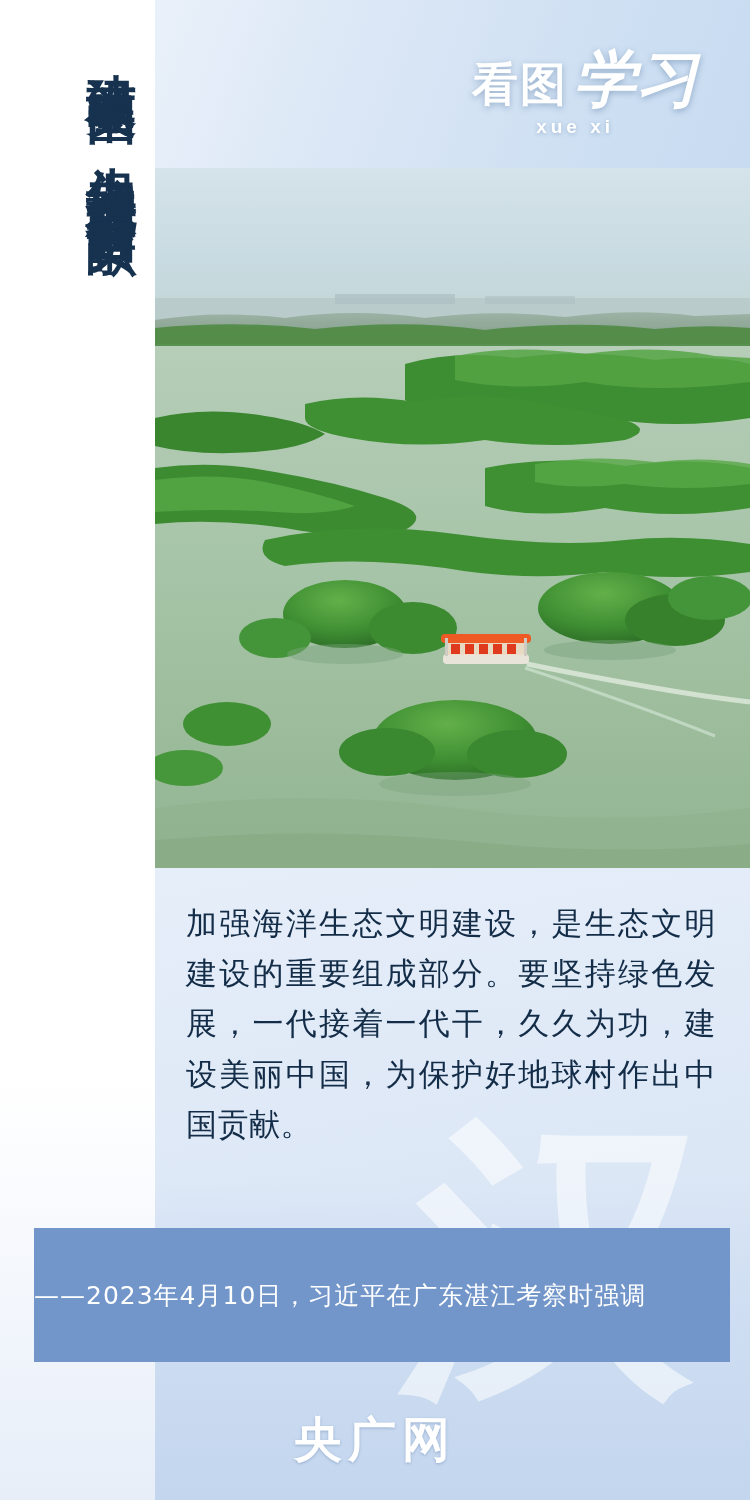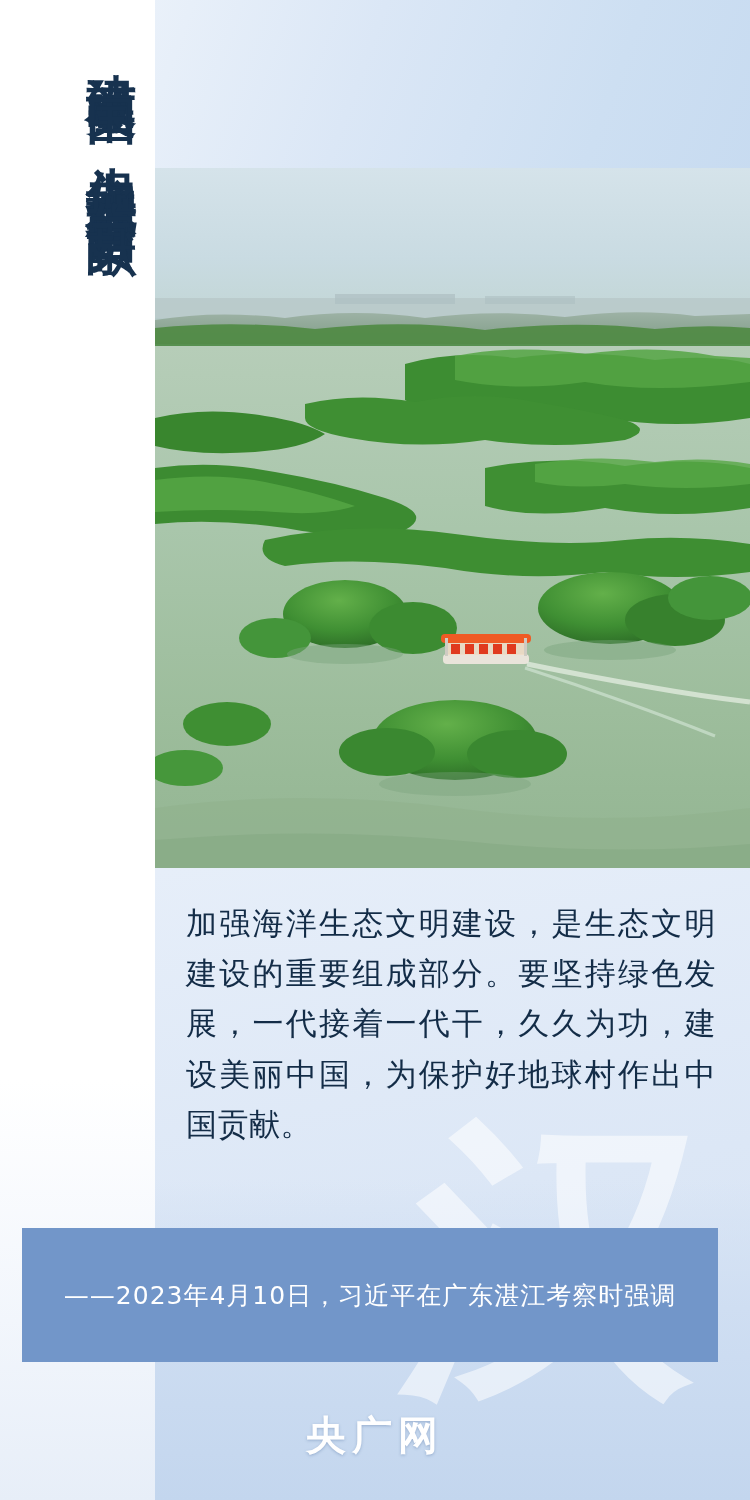--- a/index.html
+++ b/index.html
@@ -128,65 +128,71 @@
     font-size: 31px;
     line-height: 1.62;
     color: #132c47;
     letter-spacing: 0.5px;
     text-align: justify;
   }
 
   
   .attrib-band {
     position: absolute;
-    left: 22px;
+    left: 34px;
     top: 1228px;
     width: 696px;
     height: 134px;
     background: #7296c9;
     display: flex;
     align-items: center;
-    justify-content: center;
+    justify-content: flex-start;
   }
   .attrib-text {
     font-family: "DejaVu Sans", "Liberation Sans", sans-serif;
     font-size: 25px;
     color: #ffffff;
     letter-spacing: 1px;
     white-space: nowrap;
   }
 
   
   .footer-logo {
     position: absolute;
     left: 0;
     top: 1408px;
     width: 750px;
     text-align: center;
     font-family: "DejaVu Sans", "Liberation Sans", sans-serif;
     font-weight: bold;
-    font-size: 40px;
+    font-size: 48px;
     letter-spacing: 6px;
     color: #ffffff;
     text-shadow: 0 1px 3px rgba(60,95,145,0.35);
   }
 </style>
 </head>
 <body>
 
 <div class="poster">
 
   <div class="bg-wash-top"></div>
   <div class="bg-wash-bottom"></div>
   <div class="watermark-stroke">汉</div>
 
   <div class="left-col"></div>
 
   <div class="headline">建设美丽中国 为保护好地球村作出中国贡献</div>
 
+  <div class="brand">
+    <div class="brand-main">
+      <span>看图</span><span class="script">学习</span>
+    </div>
+    <div class="brand-pinyin">xue xi</div>
+  </div>
 
   <div class="photo">
     <svg width="595" height="700" viewBox="0 0 595 700">
       <defs>
         <linearGradient id="skyGrad" x1="0" y1="0" x2="0" y2="1">
           <stop offset="0%" stop-color="#d5e3ea"></stop>
           <stop offset="60%" stop-color="#c9dbe2"></stop>
           <stop offset="100%" stop-color="#c2d6d5"></stop>
         </linearGradient>
         <linearGradient id="waterGrad" x1="0" y1="0" x2="0" y2="1">

